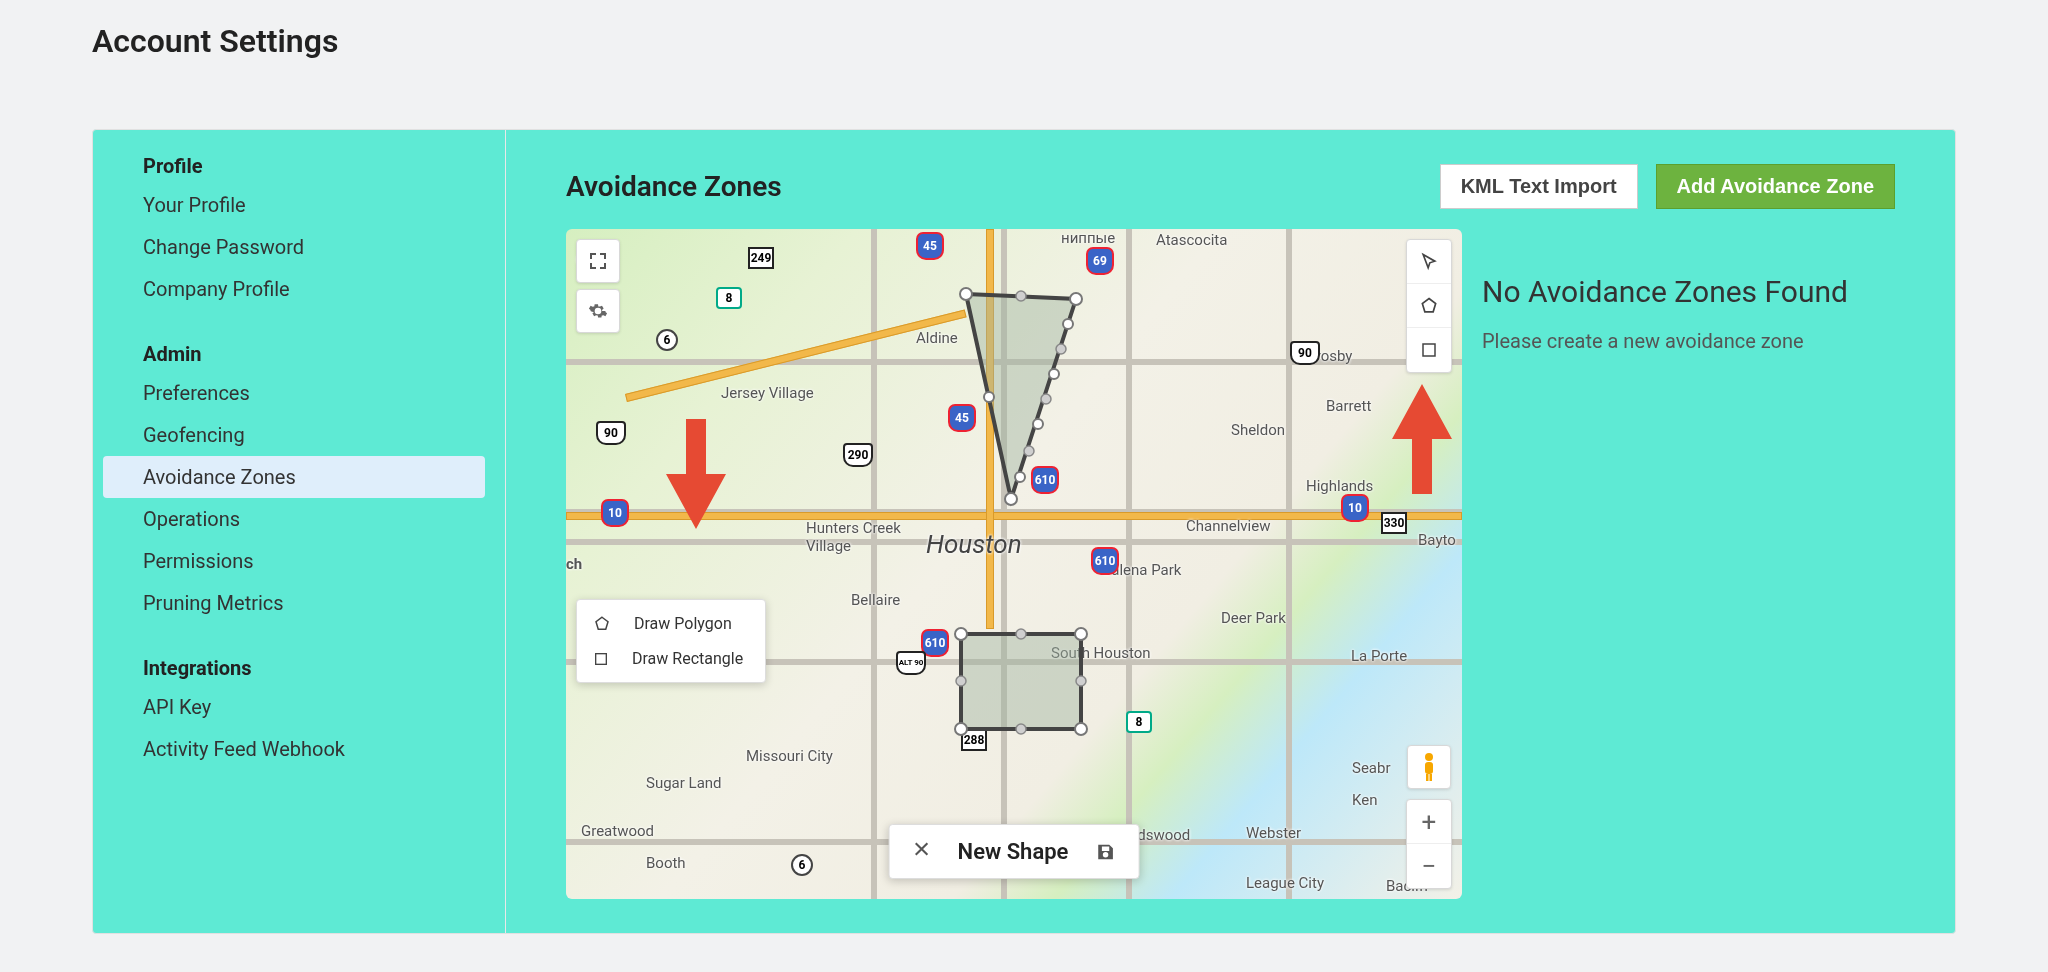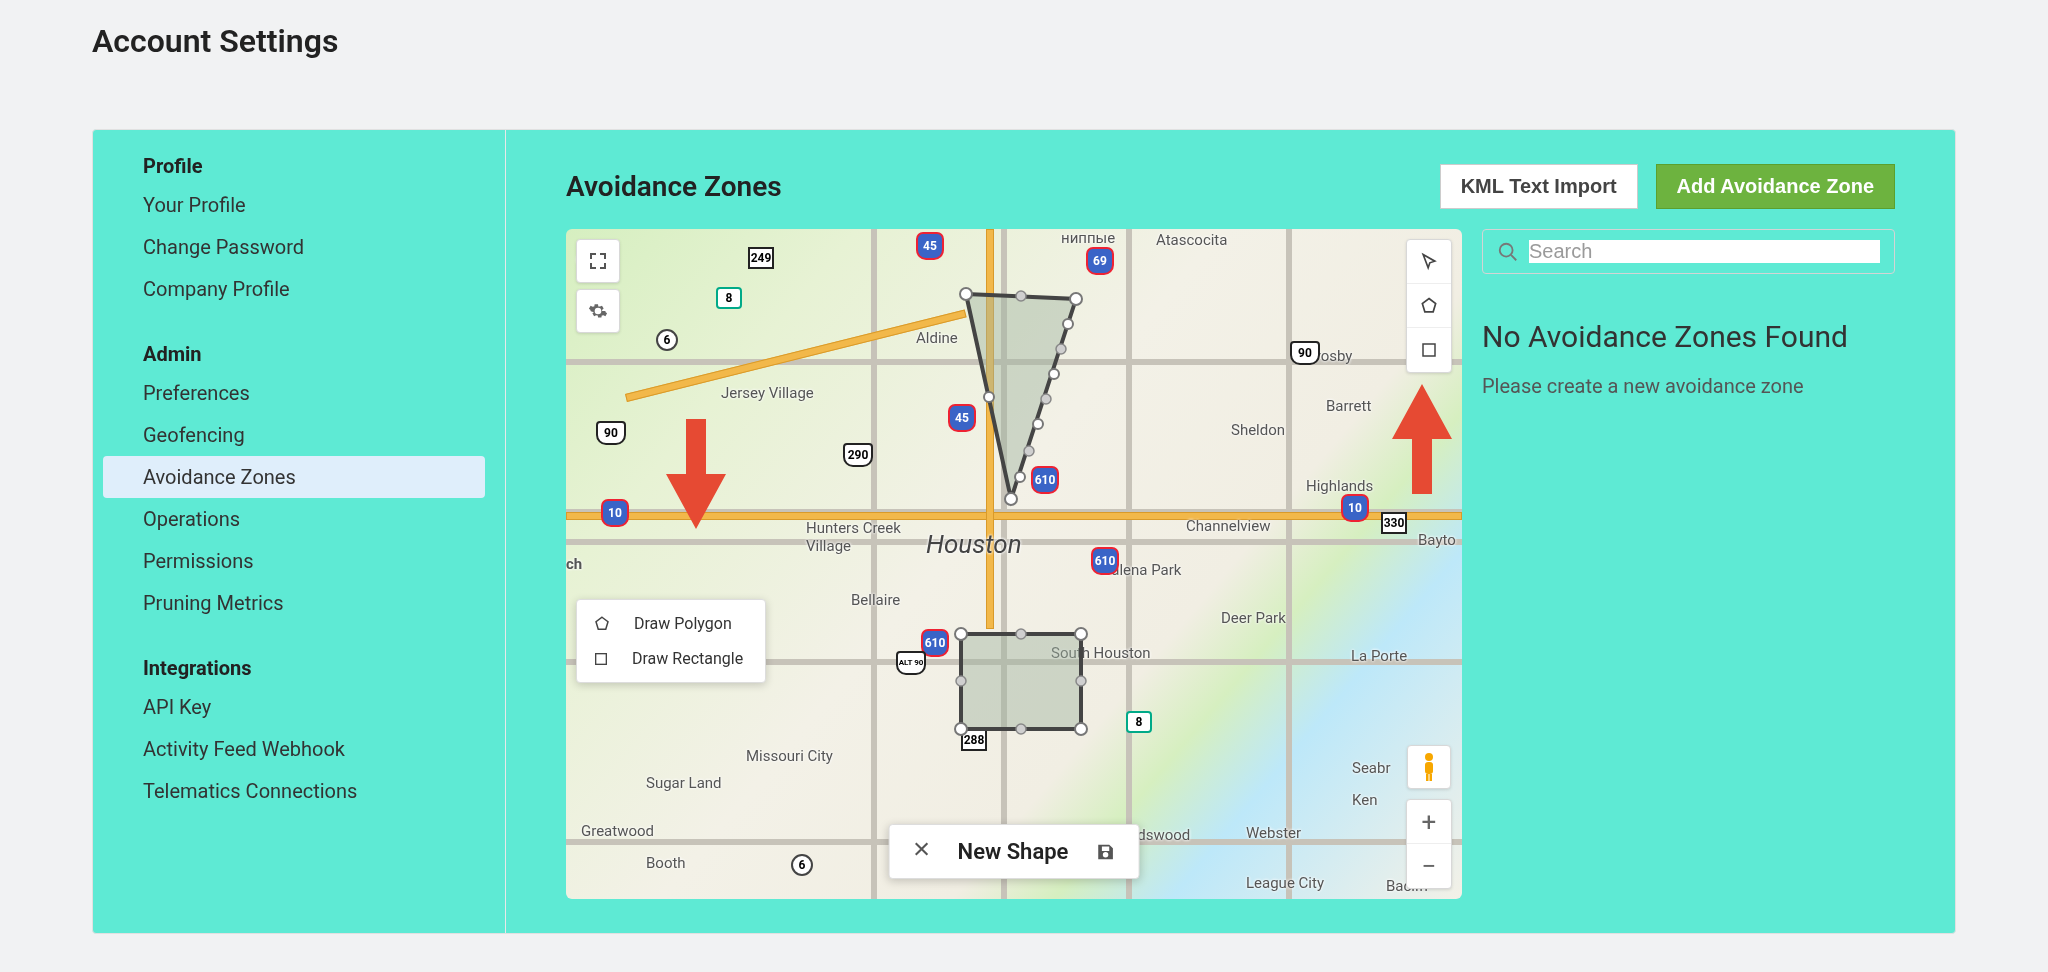--- a/index.html
+++ b/index.html
@@ -237,21 +237,20 @@
         <div class="side-item">Geofencing</div>
         <div class="side-item active">Avoidance Zones</div>
         <div class="side-item">Operations</div>
         <div class="side-item">Permissions</div>
         <div class="side-item">Pruning Metrics</div>
       </div>
       <div class="side-group">
         <div class="side-heading">Integrations</div>
         <div class="side-item">API Key</div>
         <div class="side-item">Activity Feed Webhook</div>
-        <div class="side-item">Telematics Connections</div>
       </div>
     </nav>
 
     <div class="main">
       <div class="main-header">
         <div class="main-title">Avoidance Zones</div>
         <div class="btn-row">
           <button class="btn">KML Text Import</button>
           <button class="btn primary">Add Avoidance Zone</button>
         </div>
@@ -436,26 +435,19 @@
                   <span>+</span>
                 </div>
               <div>
                   <span>−</span>
                 </div>
             </div>
           </div>
         </div>
 
         <div class="right">
-          <div class="search">
-            <svg width="22" height="22" viewBox="0 0 24 24" fill="none" stroke="#777" stroke-width="2">
-                <circle cx="10" cy="10" r="7"></circle>
-                <path d="M21 21l-5.5-5.5"></path>
-              </svg>
-            <input type="text" placeholder="Search" style="">
-          </div>
           <div class="empty-title">No Avoidance Zones Found</div>
           <div class="empty-sub">Please create a new avoidance zone</div>
         </div>
       </div>
     </div>
   </div>
 </div>
 
 </body></html>

